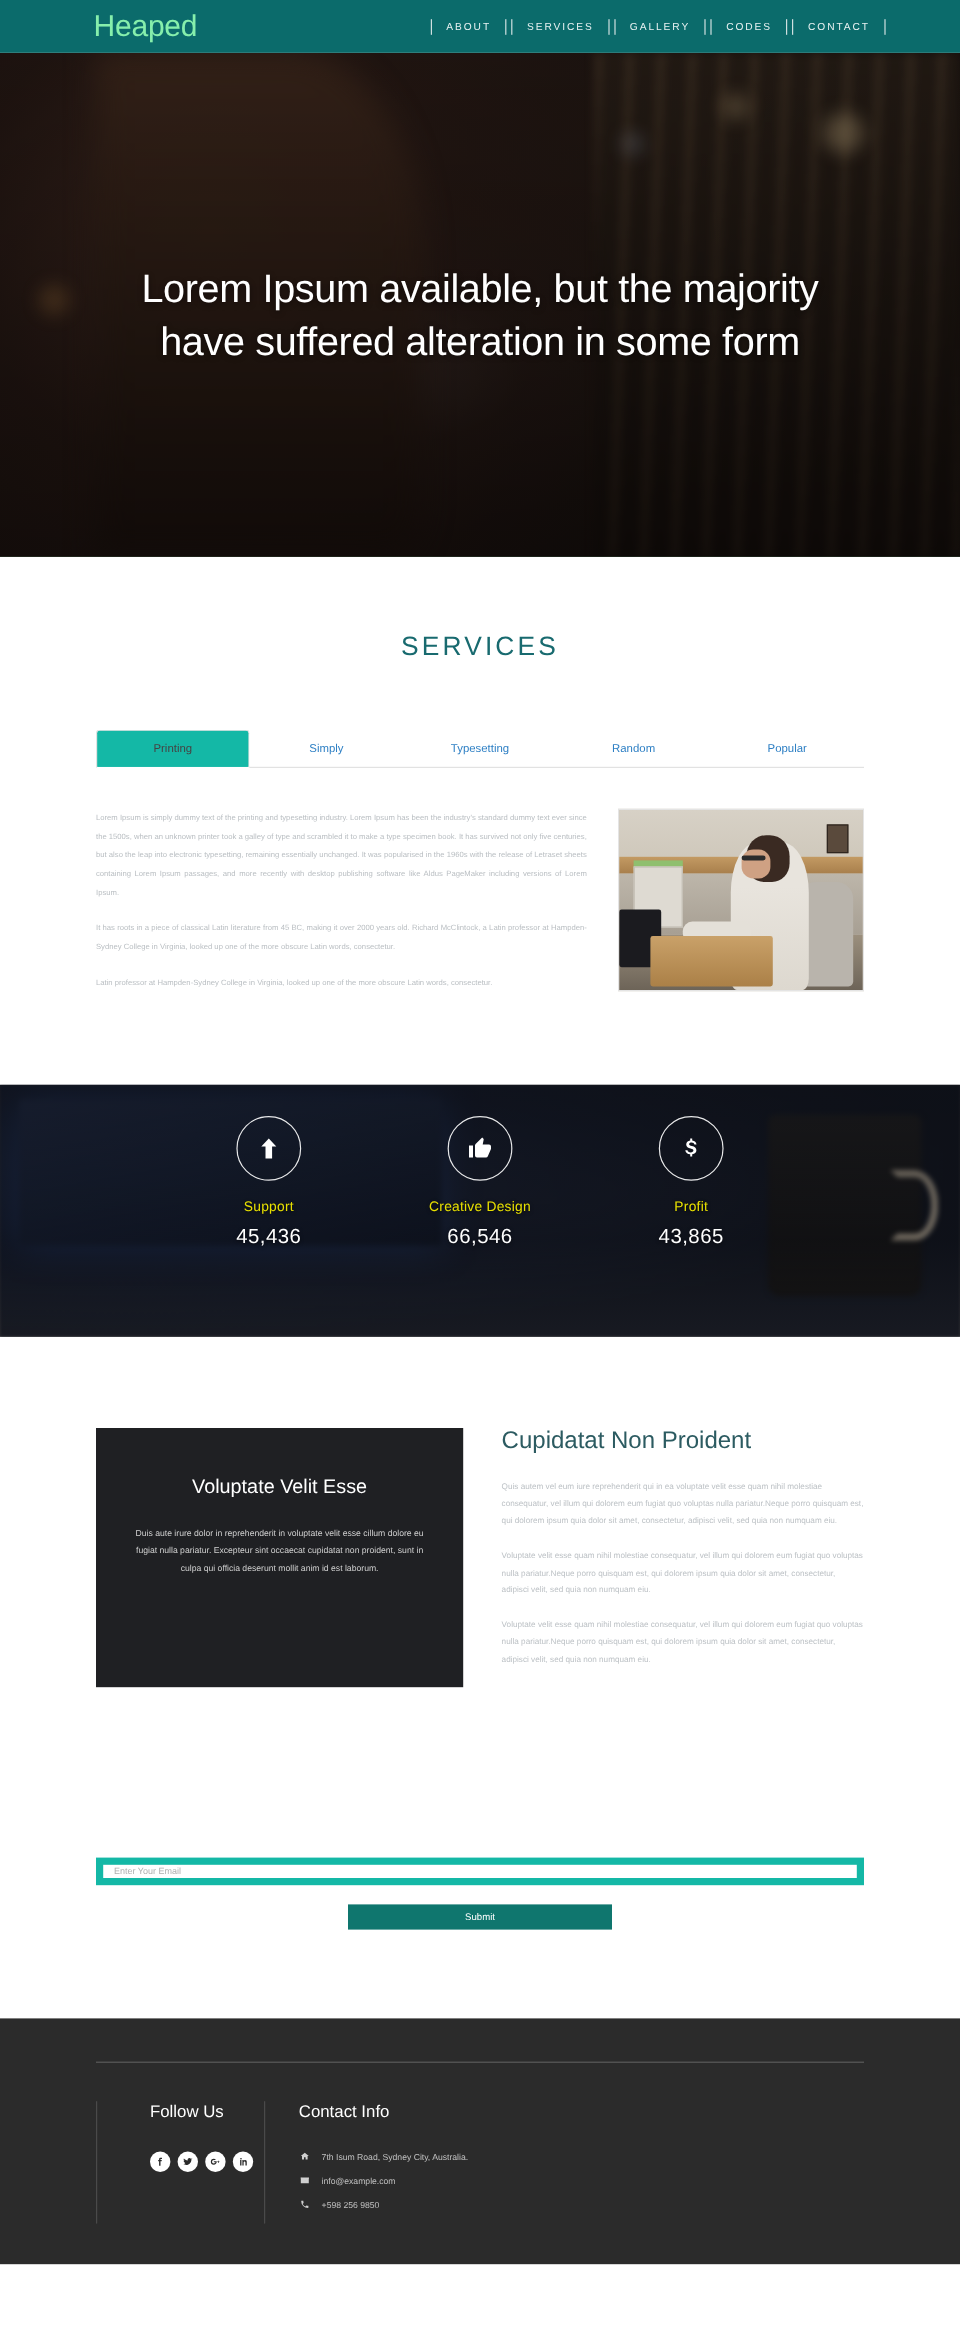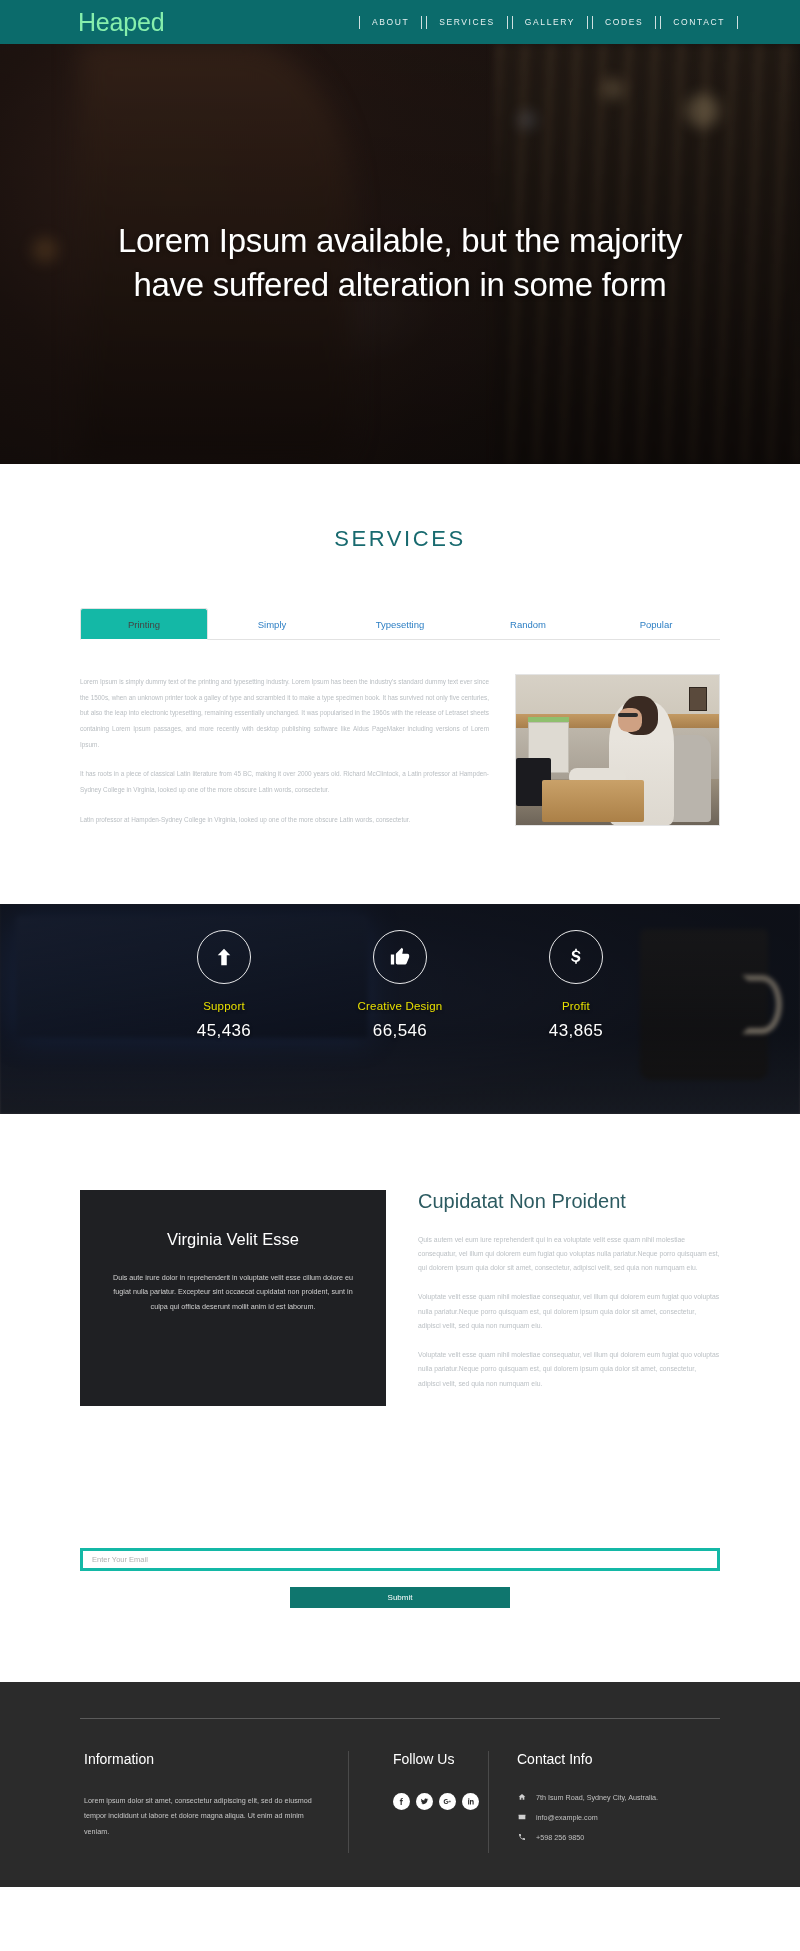--- a/index.html
+++ b/index.html
@@ -308,21 +308,21 @@
 
   
   .subscribe {
     background: #ffffff;
     padding: 62px 0 74px 0;
   }
   .subs-form { width: 640px; margin: 0 auto; }
   .subs-input {
     width: 100%;
     height: 23px;
-    border: 3px solid #14b8a6;
+    border: 6px solid #14b8a6;
     padding: 0 9px;
     font-size: 7.5px;
     color: #555;
     font-family: "Liberation Sans", sans-serif;
     outline: none;
   }
   .subs-input::placeholder { color: #b0b0b0; }
   .subs-btn-wrap { display: flex; justify-content: center; margin-top: 16px; }
   .subs-btn {
     width: 220px; height: 21px;
@@ -494,21 +494,21 @@
       <div class="stat-value">43,865</div>
     </div>
 
   </div>
 </section>
 
 <section class="about">
   <div class="container">
     <div class="about-row">
       <div class="about-card">
-        <h3>Virginia Velit Esse</h3>
+        <h3>Voluptate Velit Esse</h3>
         <p>Duis aute irure dolor in reprehenderit in voluptate velit esse cillum dolore eu fugiat nulla pariatur. Excepteur sint occaecat cupidatat non proident, sunt in culpa qui officia deserunt mollit anim id est laborum.</p>
       </div>
       <div class="about-text">
         <h2>Cupidatat Non Proident</h2>
         <p>Quis autem vel eum iure reprehenderit qui in ea voluptate velit esse quam nihil molestiae consequatur, vel illum qui dolorem eum fugiat quo voluptas nulla pariatur.Neque porro quisquam est, qui dolorem ipsum quia dolor sit amet, consectetur, adipisci velit, sed quia non numquam eiu.</p>
         <p>Voluptate velit esse quam nihil molestiae consequatur, vel illum qui dolorem eum fugiat quo voluptas nulla pariatur.Neque porro quisquam est, qui dolorem ipsum quia dolor sit amet, consectetur, adipisci velit, sed quia non numquam eiu.</p>
         <p>Voluptate velit esse quam nihil molestiae consequatur, vel illum qui dolorem eum fugiat quo voluptas nulla pariatur.Neque porro quisquam est, qui dolorem ipsum quia dolor sit amet, consectetur, adipisci velit, sed quia non numquam eiu.</p>
       </div>
     </div>
   </div>
@@ -521,24 +521,20 @@
       <button class="subs-btn" type="submit">Submit</button>
     </div>
   </form>
 </section>
 
 <footer class="footer">
   <div class="footer-inner">
     <div class="footer-hr"></div>
     <div class="footer-cols">
 
-      <div class="fcol fcol-info">
-        <h4>Information</h4>
-        <p>Lorem ipsum dolor sit amet, consectetur adipiscing elit, sed do eiusmod tempor incididunt ut labore et dolore magna aliqua. Ut enim ad minim veniam.</p>
-      </div>
 
       <div class="fcol fcol-follow">
         <h4>Follow Us</h4>
         <div class="socials">
           <a class="social">
             <svg viewBox="0 0 24 24">
                 <path d="M15 3h-2.5C10.6 3 9.5 4.2 9.5 6.2V8H7.5v3h2v10h3.2V11h2.5l.4-3h-2.9V6.6c0-.6.2-1 1-1H16V3z"></path>
               </svg>
           </a>
           <a class="social">

